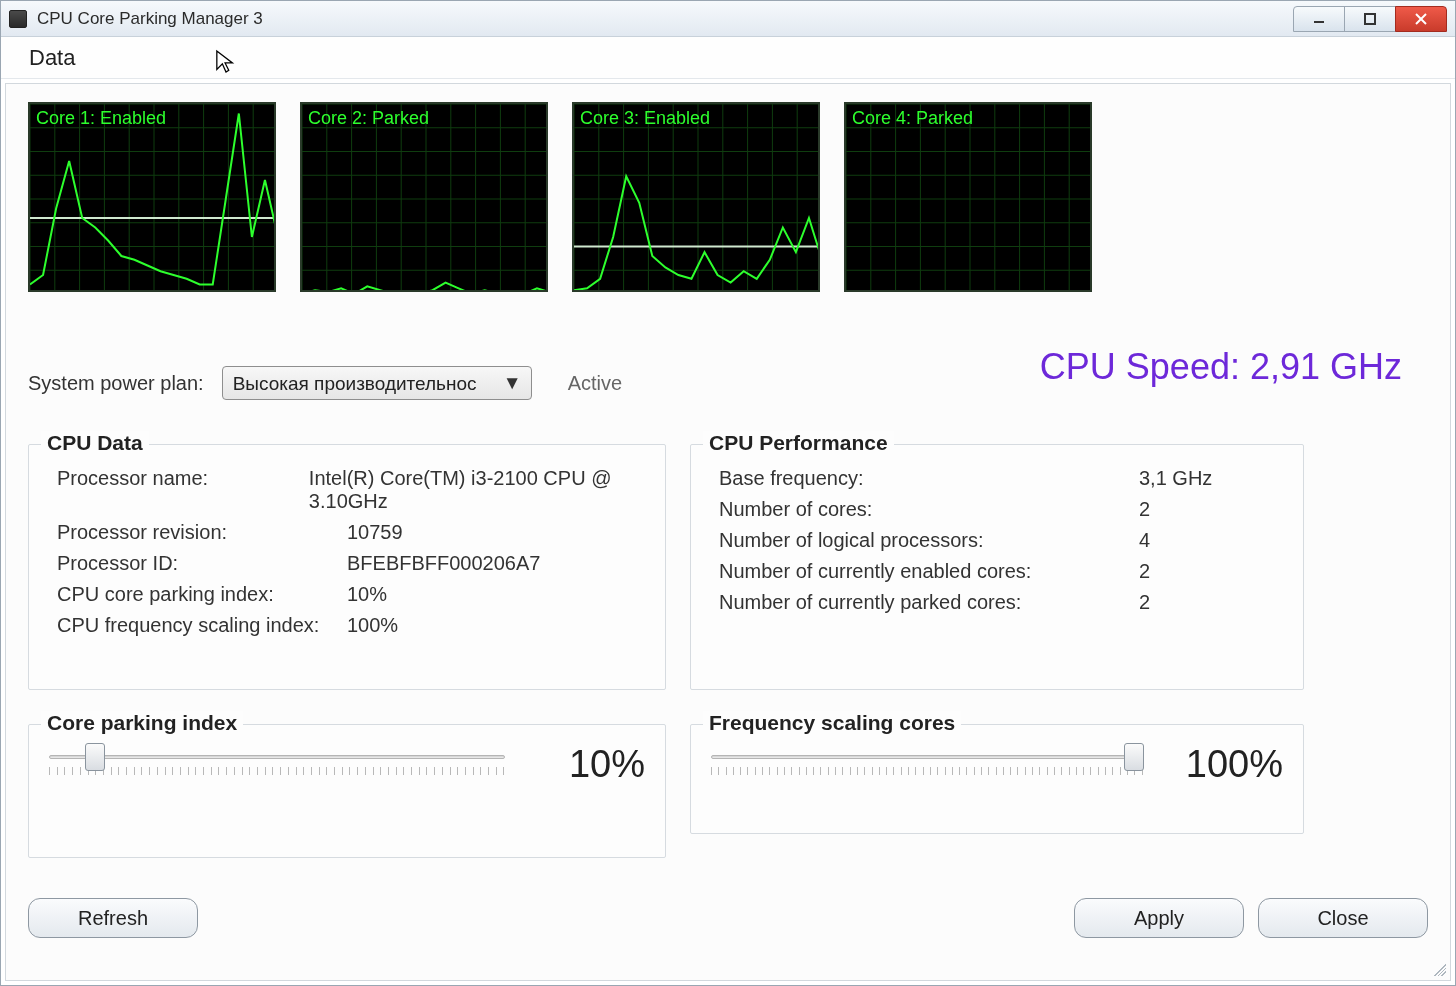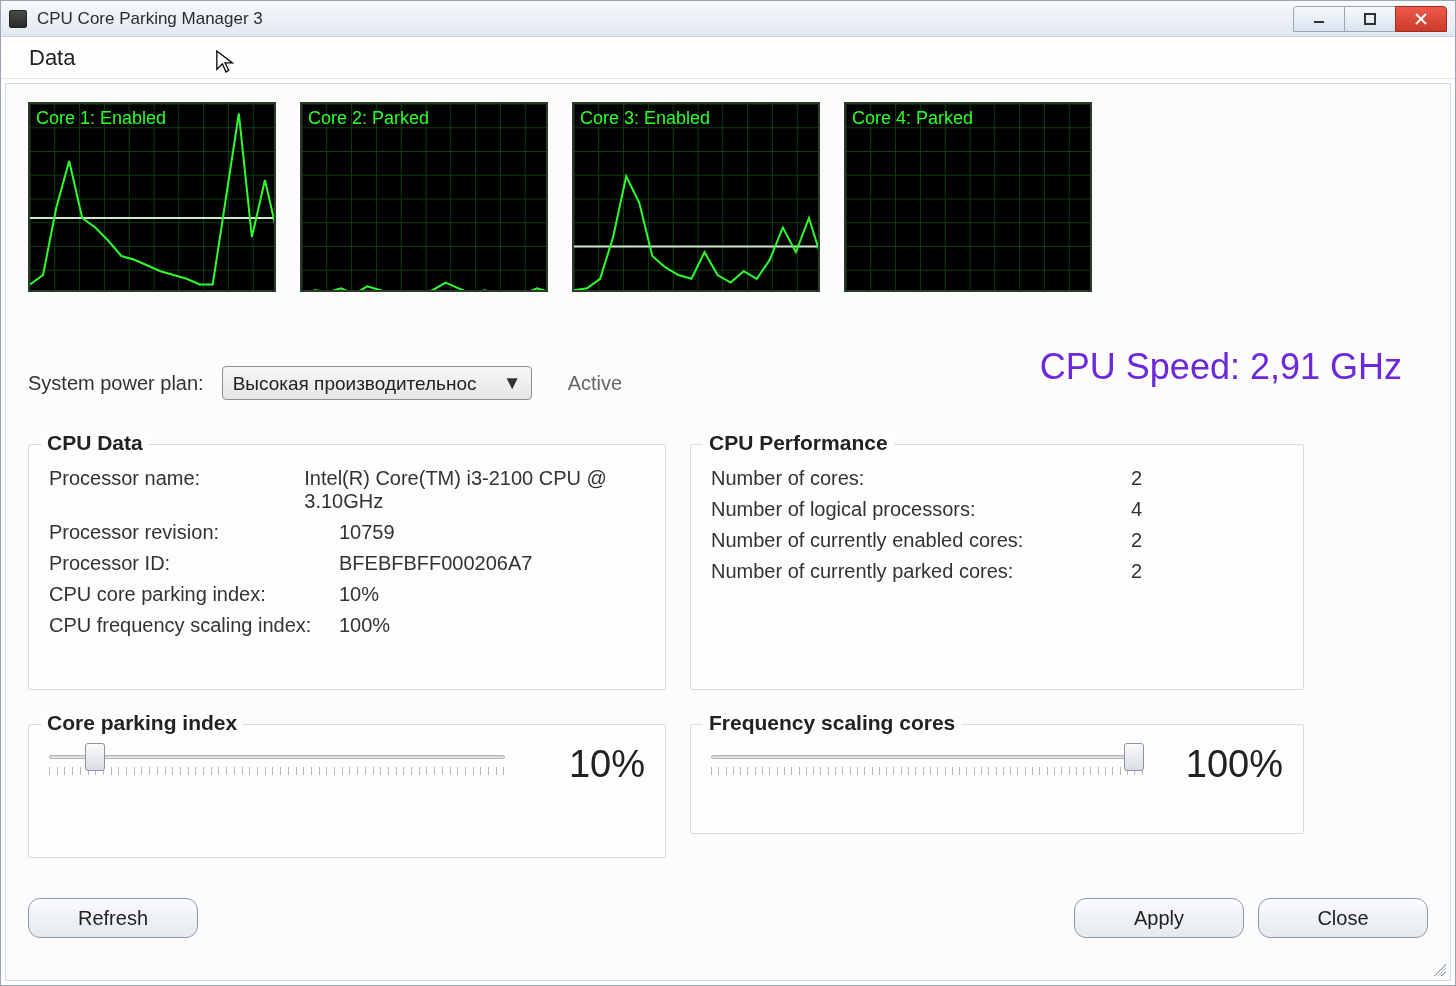--- a/index.html
+++ b/index.html
@@ -142,21 +142,21 @@
     color: #6d28d9;
   }
   
   .groups-row {
     display: flex;
     gap: 24px;
   }
   .groupbox {
     border: 1px solid #d6dbe0;
     border-radius: 2px;
-    padding: 14px 20px 18px 20px;
+    padding: 14px 20px 18px 28px;
     position: relative;
     background: #fdfdfd;
   }
   .groupbox .legend {
     position: absolute;
     top: -14px; left: 12px;
     background: #fdfdfd;
     padding: 0 6px;
     font-size: 21px;
     font-weight: 600;
@@ -442,20 +442,24 @@
           </div>
         <div class="kv">
             <span class="k">CPU frequency scaling index:</span>
             <span class="v">100%</span>
           </div>
       </div>
 
       <div class="groupbox gb-right">
         <div class="legend">CPU Performance</div>
         <div class="kv">
+            <span class="k">Base frequency:</span>
+            <span class="v">3,1 GHz</span>
+          </div>
+        <div class="kv">
             <span class="k">Number of cores:</span>
             <span class="v">2</span>
           </div>
         <div class="kv">
             <span class="k">Number of logical processors:</span>
             <span class="v">4</span>
           </div>
         <div class="kv">
             <span class="k">Number of currently enabled cores:</span>
             <span class="v">2</span>

